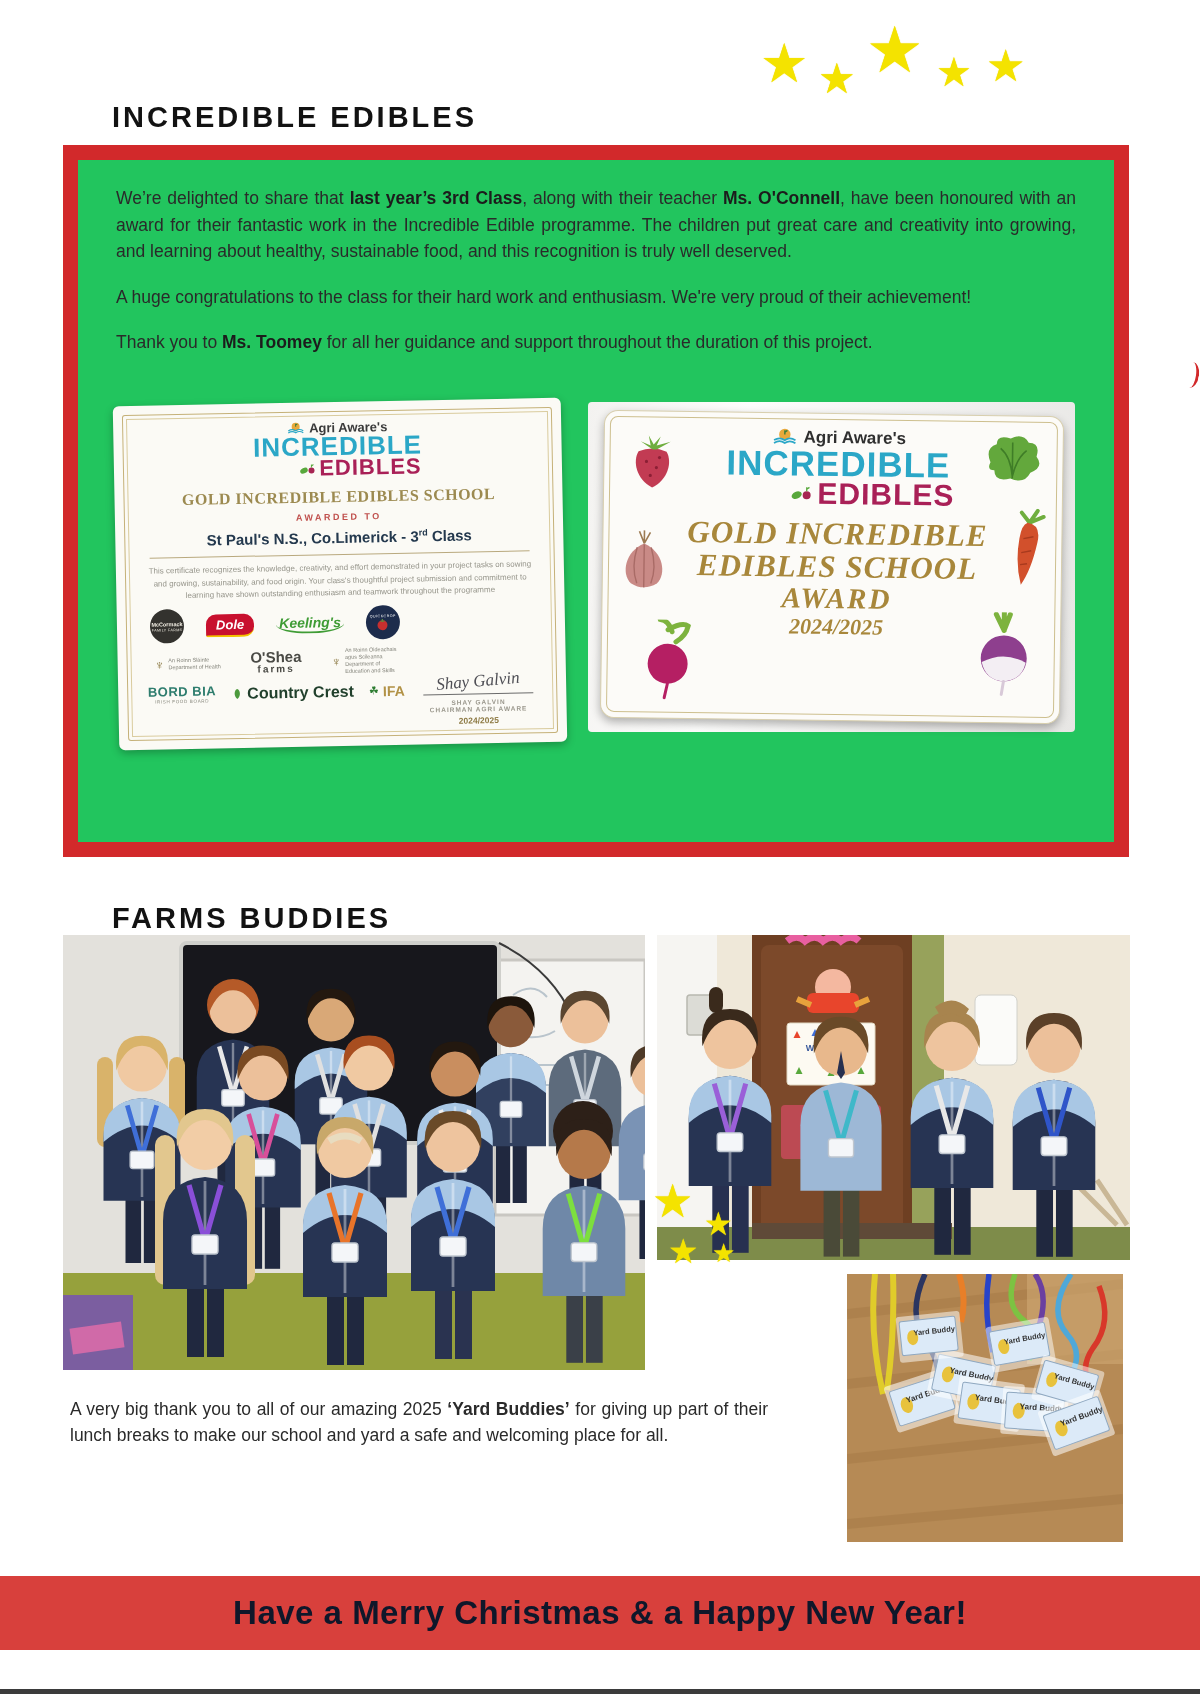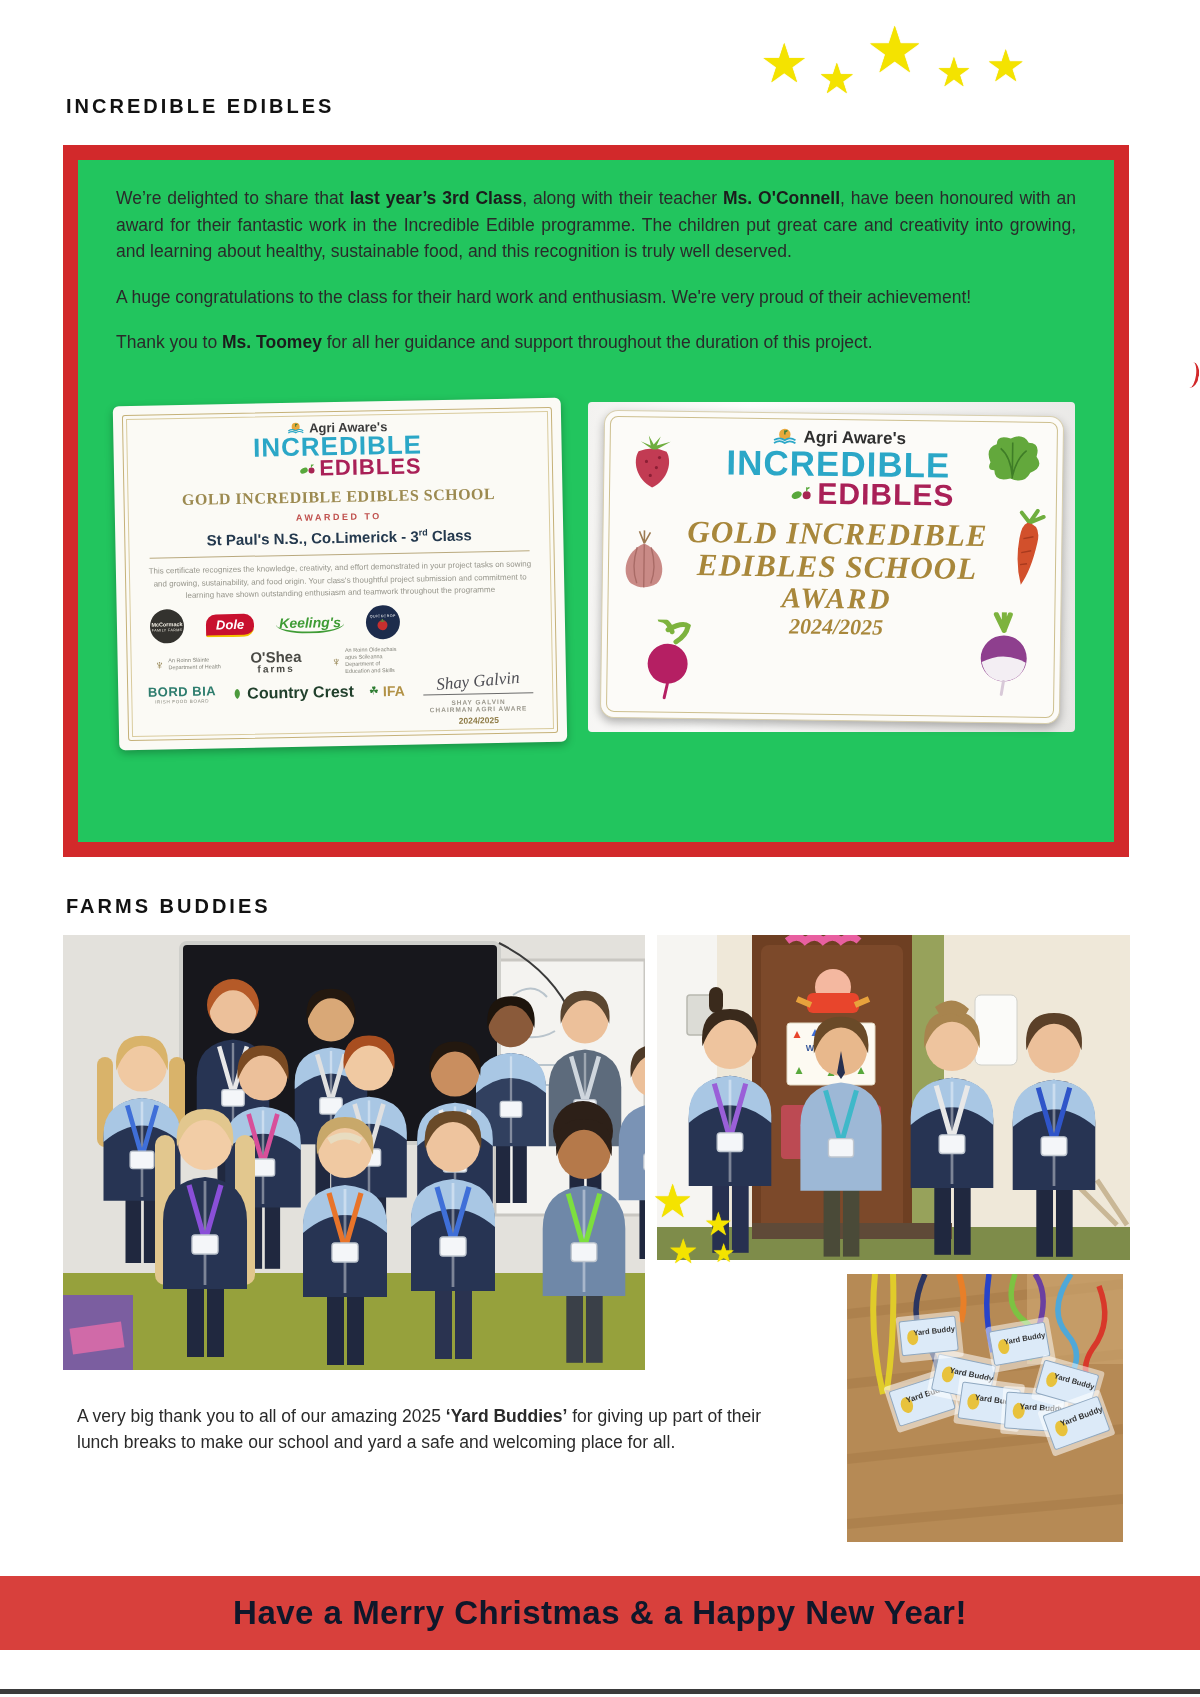--- a/index.html
+++ b/index.html
@@ -2,21 +2,21 @@
 <html style="--red: #d2292b; --footer_red: #d8403c; --star: #f4e300; --cert_gold: #9c8a50; --plaque_gold: #a8873b; --teal: #2ba7c7; --magenta: #a92057; --awarded: #c0504d;"><head>
 <meta charset="utf-8">
 <style>
   :root{
     --red:#d2292b; --footer_red:#d8403c; --star:#f4e300;
     --cert_gold:#9c8a50; --plaque_gold:#a8873b;
     --teal:#2ba7c7; --magenta:#a92057; --awarded:#c0504d;
   }
   html,body{margin:0;padding:0;background:#fff;}
   body{width:1200px;height:1697px;position:relative;font-family:"Liberation Sans",sans-serif;color:#262626;overflow:hidden;}
-  .section-title{position:absolute;font-weight:800;font-size:20px;letter-spacing:3px;color:#121212;}
+  .section-title{position:absolute;font-weight:800;font-size:29px;letter-spacing:3px;color:#121212;margin-left:46px;}
   .star{position:absolute;color:var(--star);line-height:1;text-shadow:0 0 1px #e8d400;}
   
   .award-box{position:absolute;left:63px;top:145px;width:1066px;height:712px;border:15px solid var(--red);background:#22c55e;box-sizing:border-box;padding:25px 38px 0 38px;}
   .award-box p{margin:0 0 19px 0;font-size:17.5px;line-height:1.52;text-align:justify;color:#2a2a2a;}
   .award-box p b{color:#1c1c1c;}
   .cert-row{display:flex;gap:24px;margin-top:46px;align-items:flex-start;}
   
   .certificate{width:448px;height:344px;background:#fbfaf5;border-radius:6px;box-shadow:0 3px 8px rgba(0,0,0,.28);transform:rotate(-1.1deg);box-sizing:border-box;padding:9px;}
   .cert-frame{width:100%;height:100%;box-sizing:border-box;border:1.5px solid #c5b178;outline:1px solid #d9cb9d;outline-offset:-5px;border-radius:3px;padding:6px 12px;display:flex;flex-direction:column;align-items:center;}
   .brand-row{display:flex;align-items:center;gap:5px;margin-top:2px;}
@@ -66,21 +66,21 @@
   .plq-logo-2{font-size:30px;margin-left:70px;display:flex;align-items:center;justify-content:center;gap:4px;}
   .plaque-line{font-family:"Liberation Serif",serif;font-style:italic;font-weight:700;color:var(--plaque_gold);line-height:1.08;}
   .pl1,.pl2{font-size:31px;letter-spacing:1px;}
   .pl3{font-size:29px;letter-spacing:2px;}
   .pl4{font-size:22px;}
   .veg{position:absolute;}
   
   .photo{position:absolute;overflow:hidden;background:#ddd;}
   
   .yard-text{position:absolute;left:66px;top:1392px;width:706px;}
-  .yard-text p{margin:11px;font-size:17.5px;line-height:1.5;text-align:justify;color:#2a2a2a;}
+  .yard-text p{margin:4px;font-size:17.5px;line-height:1.5;text-align:justify;color:#2a2a2a;}
   .yard-closing{margin-top:17px !important;text-align:center !important;font-weight:700;font-size:20px;color:#111;}
   
   .footer-banner{position:absolute;left:0;top:1576px;width:1200px;height:74px;background:var(--footer_red);display:flex;align-items:center;justify-content:center;}
   .footer-banner span{color:#0f172a;font-weight:800;font-size:33px;letter-spacing:.5px;}
   .bottom-rule{position:absolute;left:0;top:1689px;width:1200px;height:5px;background:#3b3b3b;}
   .red-smudge{position:absolute;left:1186px;top:362px;width:10px;height:26px;border-right:3px solid var(--red);border-radius:0 60% 60% 0/0 50% 50% 0;transform:rotate(8deg);}
 </style>
 </head>
 <body>
 

